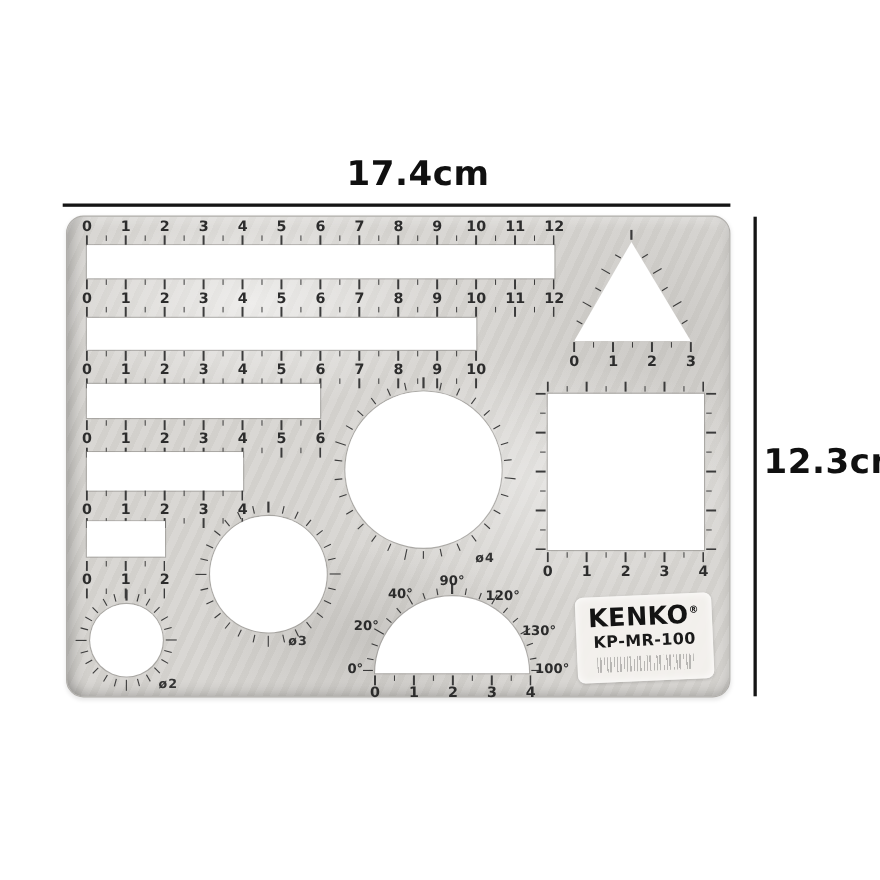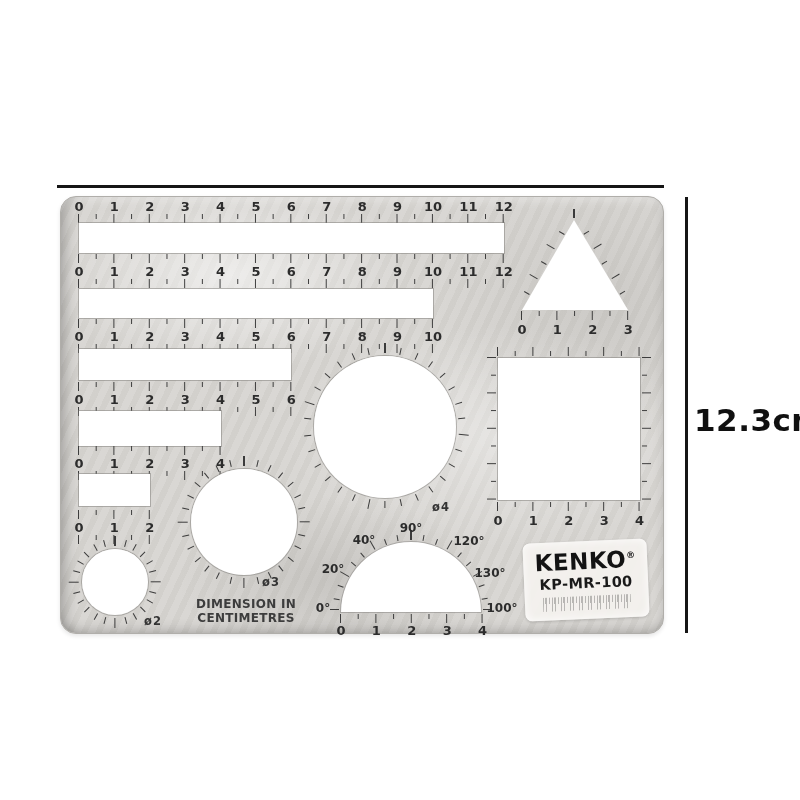--- a/index.html
+++ b/index.html
@@ -65,31 +65,28 @@
   .brand-name .reg{font-size:9px;vertical-align:9px;font-weight:700;}
   .brand-model{font-size:14.5px;font-weight:700;color:#1a1a1a;margin-top:2px;letter-spacing:0.4px;}
   .barcode{margin:5px auto 0;width:88px;height:14px;opacity:0.28;
     background:repeating-linear-gradient(90deg,#222 0 1px,transparent 1px 2.5px,#222 2.5px 4px,transparent 4px 6.5px,#222 6.5px 7px,transparent 7px 9px);}
 </style>
 </head>
 <body>
 
 <div class="stage">
 
+  <div class="dim-text dim-text-top">17.4cm</div>
   <div class="dim-line-h"></div>
 
   <div class="dim-line-v"></div>
   <div class="dim-text dim-text-right">12.3cm</div>
 
   <div class="stencil" id="stencil">
 
-    <div class="note">
-      <div>DIMENSION IN</div>
-      <div>CENTIMETRES</div>
-    </div>
 
     <div class="brand-label">
       <div class="brand-name"><span>KENKO</span><span class="reg">®</span></div>
       <div class="brand-model">KP-MR-100</div>
       <div class="barcode"></div>
     </div>
 
   <div class="rnum" style="left: 18px; top: 3px;">0</div>
       <div class="rnum" style="left: 53.4px; top: 3px;">1</div>
       <div class="rnum" style="left: 88.8px; top: 3px;">2</div>
@@ -290,21 +287,21 @@
       <div class="rtick" style="left: 406.753px; top: 363.791px; height: 6px; transform: rotate(50deg);"></div>
       <div class="rtick" style="left: 415.984px; top: 371.5px; height: 10px; transform: rotate(60deg);"></div>
       <div class="rtick" style="left: 419.777px; top: 386.348px; height: 6px; transform: rotate(70deg);"></div>
       <div class="rtick" style="left: 423.161px; top: 398.976px; height: 6px; transform: rotate(80deg);"></div>
       <div class="bseg" style="left: 269px; top: 412px; width: 9px;"></div>
       <div class="bseg" style="left: 422px; top: 412px; width: 9px;"></div>
       <div class="deg" style="left: 262px; top: 411px;">0°</div>
       <div class="deg" style="left: 272px; top: 372px;">20°</div>
       <div class="deg" style="left: 303px; top: 343px;">40°</div>
       <div class="deg" style="left: 350px; top: 331px;">90°</div>
-      <div class="deg" style="left: 408px; top: 344px;">120°</div>
+      <div class="deg" style="left: 396px; top: 344px;">120°</div>
       <div class="deg" style="left: 429px; top: 376px;">130°</div>
       <div class="deg" style="left: 441px; top: 411px;">100°</div>
       <div class="hticks" style="left: 279.3px; top: 416.5px; width: 143px;"></div>
       <div class="rnum" style="left: 280px; top: 427px;">0</div>
       <div class="rnum" style="left: 315.4px; top: 427px;">1</div>
       <div class="rnum" style="left: 350.8px; top: 427px;">2</div>
       <div class="rnum" style="left: 386.2px; top: 427px;">3</div>
       <div class="rnum" style="left: 421.6px; top: 427px;">4</div>
     </div>
 </div>

